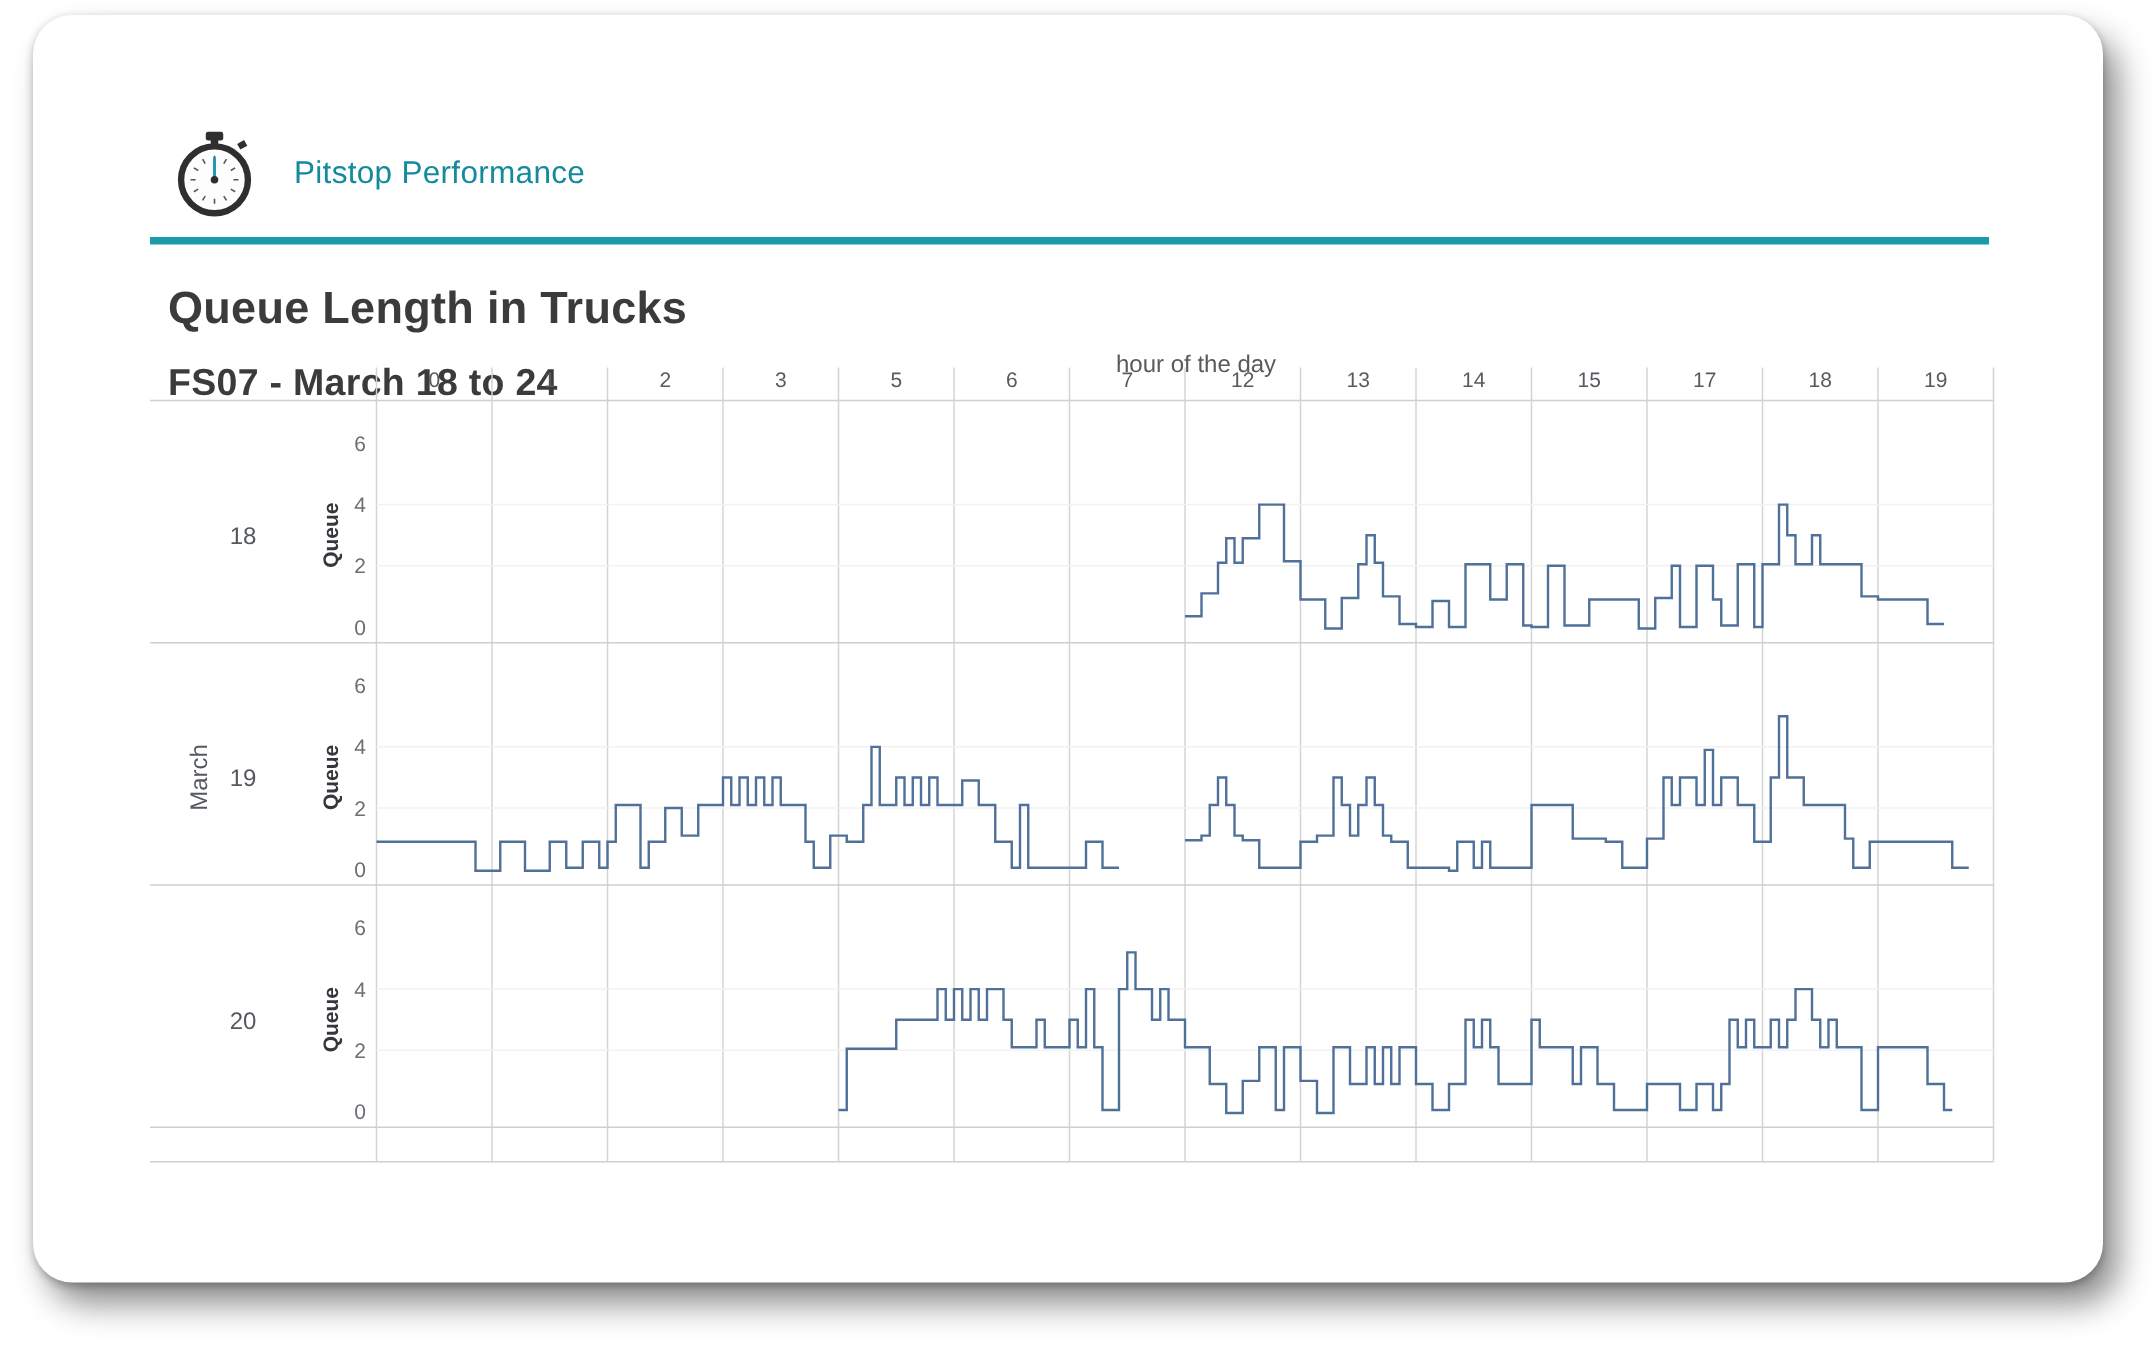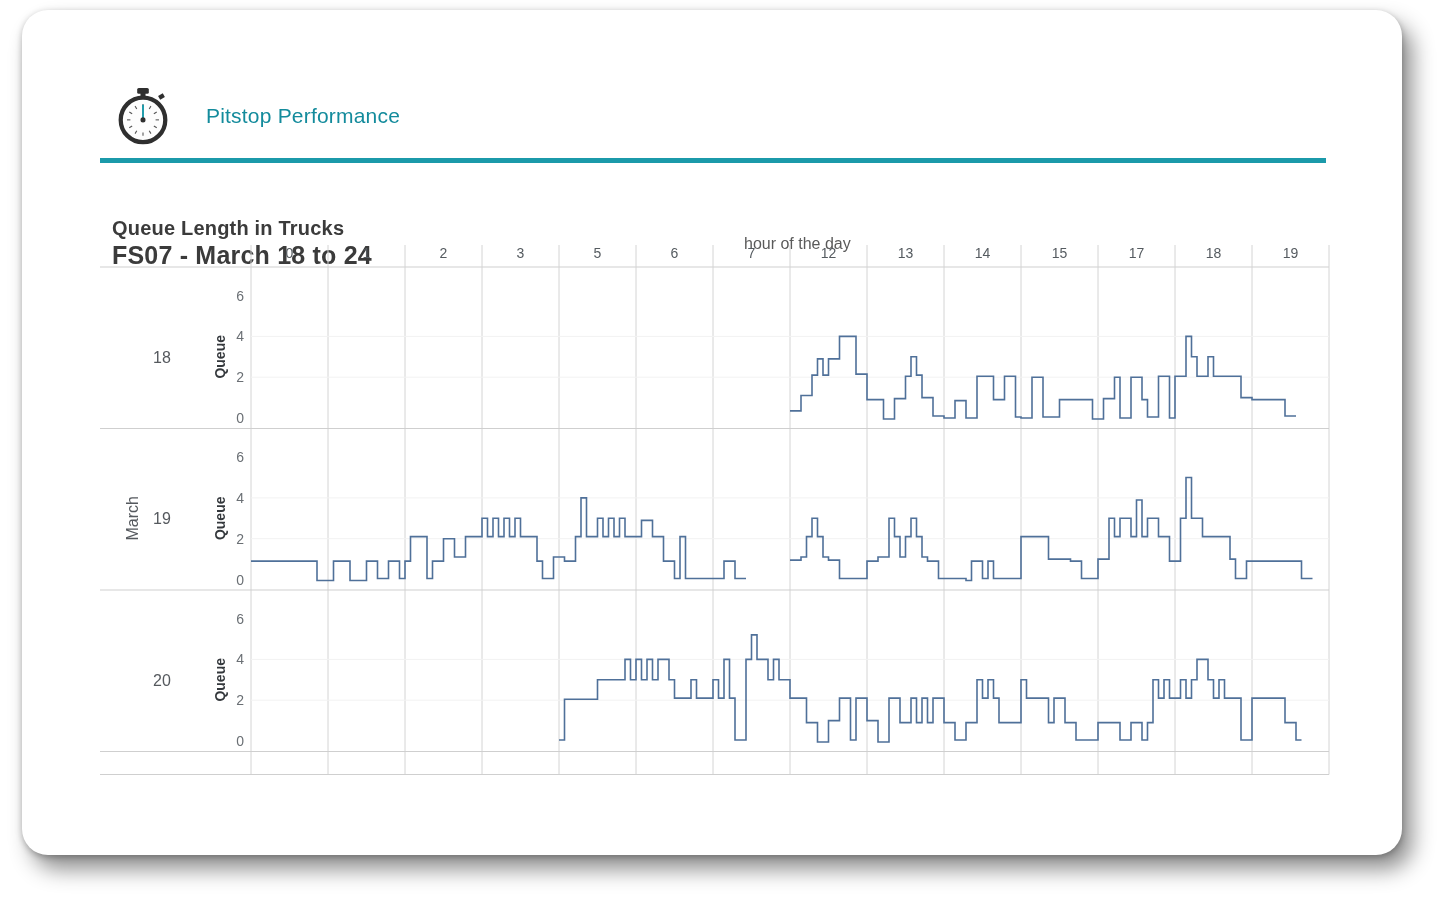--- a/index.html
+++ b/index.html
@@ -39,46 +39,45 @@
     display: flex;
     align-items: center;
     height: 76px;
   }
   #stopwatch-icon {
     width: 62px;
     height: 62px;
     flex: 0 0 auto;
   }
   #brand-title {
-    margin-left: 32px;
+    margin-left: 22px;
     color: #138b9c;
     font-size: 21px;
     letter-spacing: 0.2px;
     white-space: nowrap;
   }
   #brand-rule {
     position: absolute;
     left: 78px;
     top: 148px;
     width: 1226px;
     height: 5px;
     background: #1b9aaa;
   }
   
   #chart-title {
     position: absolute;
     left: 90px;
     top: 178px;
-    font-size: 20px;
+    font-size: 30px;
     font-weight: bold;
     color: #3b3b3b;
     letter-spacing: 0.2px;
     line-height: 35px;
     white-space: nowrap;
-    margin-top: 23px;
   }
   #chart-subtitle {
     position: absolute;
     left: 90px;
     top: 228px;
     font-size: 25px;
     font-weight: bold;
     color: #3b3b3b;
     letter-spacing: 0.2px;
     line-height: 35px;

